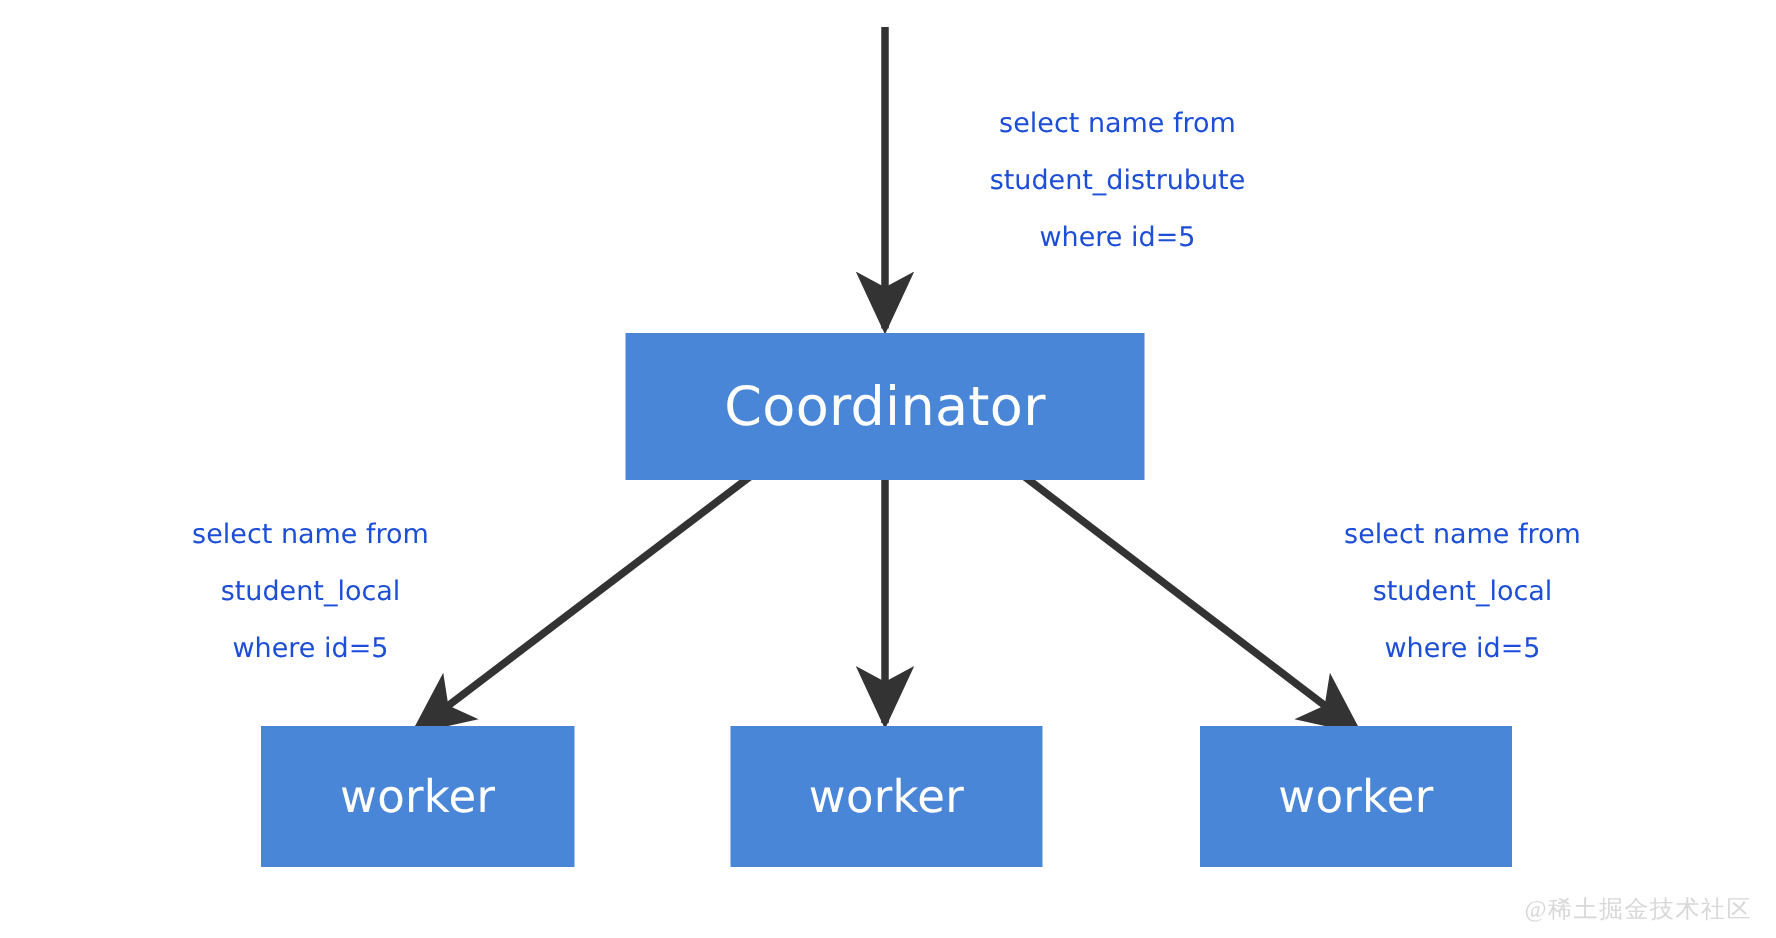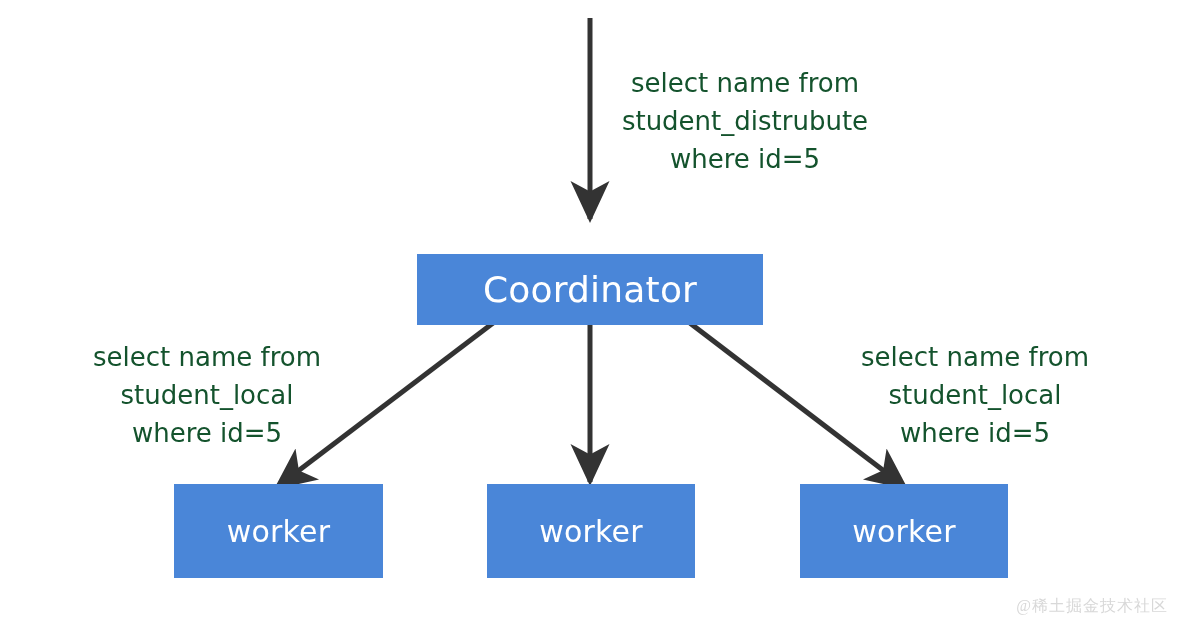--- a/index.html
+++ b/index.html
@@ -37,23 +37,22 @@
     color: #ffffff;
     font-family: "DejaVu Sans", "Liberation Sans", sans-serif;
     font-weight: 400;
     letter-spacing: 0.2px;
     z-index: 3;
   }
   #node-coordinator {
     left: 417px;
     top: 222px;
     width: 346px;
-    height: 71px;
+    height: 98px;
     font-size: 36px;
-    margin-top: 32px;
   }
   #node-worker-left {
     left: 174px;
     top: 484px;
     width: 209px;
     height: 94px;
     font-size: 30px;
   }
   #node-worker-middle {
     left: 487px;
@@ -64,23 +63,23 @@
   }
   #node-worker-right {
     left: 800px;
     top: 484px;
     width: 208px;
     height: 94px;
     font-size: 30px;
   }
   .edge-label {
     position: absolute;
-    color: #14532d;
+    color: #1d4ed8;
     font-family: "DejaVu Sans", "Liberation Sans", sans-serif;
-    font-size: 26px;
+    font-size: 18px;
     line-height: 38px;
     text-align: center;
     white-space: pre-line;
     z-index: 2;
   }
   #label-client-query {
     left: 600px;
     top: 64px;
     width: 290px;
   }

